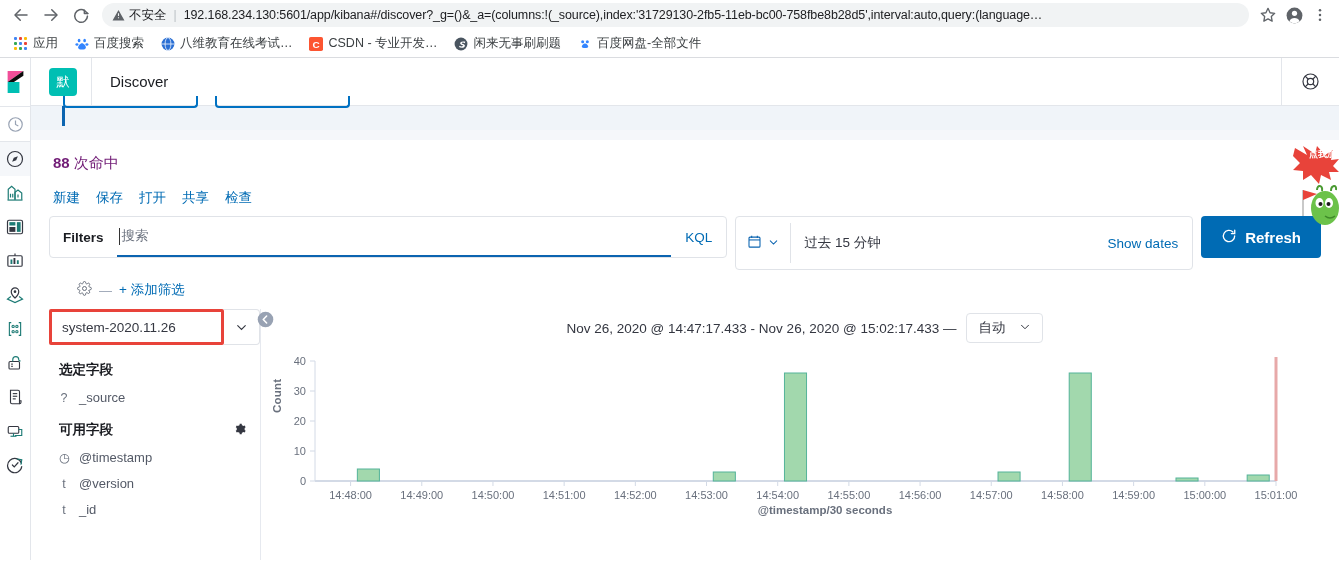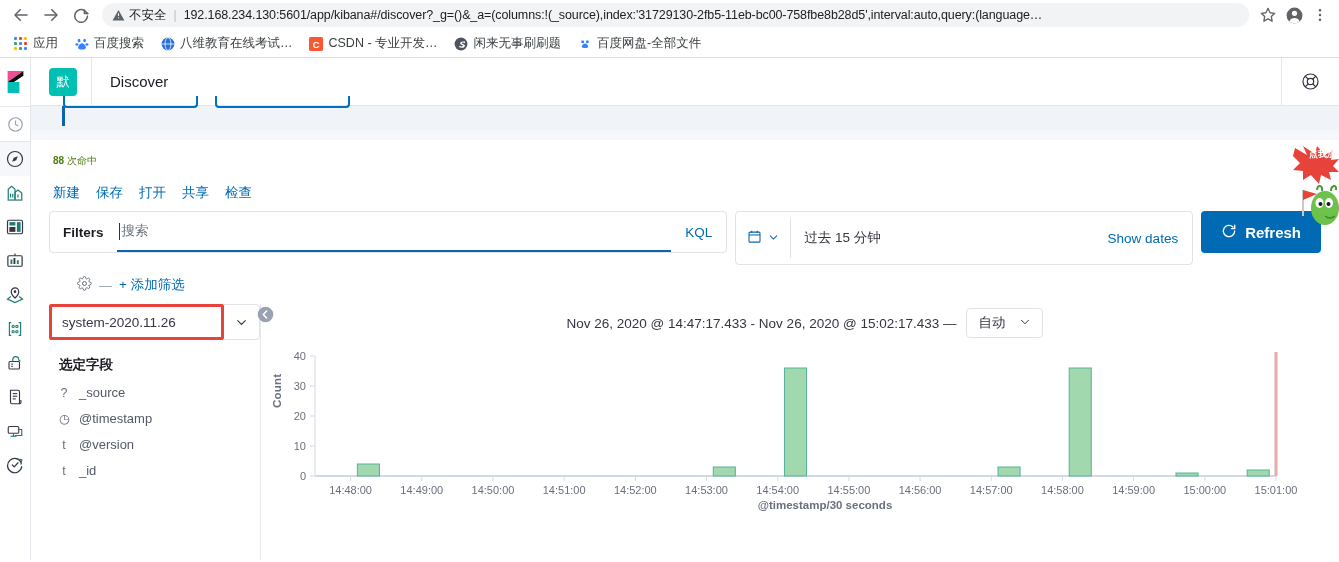--- a/index.html
+++ b/index.html
@@ -58,21 +58,21 @@
   .hdr-help { width:58px; height:48px; display:flex; align-items:center; justify-content:center;
               border-left:1px solid #e3e6eb; color:#343741; }
 
   
   .blue-strip { height:24px; background:#f0f4f9; position:relative; }
   .blue-strip .tabstub { position:absolute; top:-10px; height:12px; border:2px solid #0071c2;
                          border-top:none; border-radius:0 0 4px 4px; }
   .blue-strip .cursor { position:absolute; left:31px; top:0; width:3px; height:20px; background:#0b64b0; }
   .grey-strip { height:10px; background:#f5f7fa; }
 
-  .hits { padding:14px 0 0 22px; font-size:10px; color:#4d7c0f; }
+  .hits { padding:14px 0 0 22px; font-size:15px; color:#701a75; }
   .hits b { font-weight:700; }
 
   .kb-actions { display:flex; gap:16px; padding:16px 0 9px 22px; }
   .kb-actions a { color:#006bb4; font-size:13.5px; text-decoration:none; }
 
   .query-row { display:flex; align-items:stretch; gap:8px; padding:0 18px 0 18px; }
   .filters-box { flex:1 1 auto; display:flex; align-items:center; border:1px solid #e0e3e8;
                  border-radius:4px; background:#fff; height:42px; min-width:0; }
   .filters-lbl { font-weight:700; font-size:13.5px; padding:0 13px; color:#1a1c21; }
   .qinput { flex:1 1 auto; display:flex; align-items:center; border-bottom:2px solid #0b64b0;
@@ -465,20 +465,28 @@
         </div>
 
         <div class="side-h">
           <span>选定字段</span>
         </div>
         <div class="fld">
           <span class="ft">?</span>
           <span class="fn">_source</span>
         </div>
 
+        <div class="side-h">
+          <span>可用字段</span>
+          <span>
+            <svg width="12" height="12" viewBox="0 0 24 24" fill="#343741">
+                <path d="M12 8a4 4 0 1 0 0 8 4 4 0 0 0 0-8zm9.4 4c0-.6-.06-1.2-.17-1.8l2.1-1.6-2-3.5-2.5 1a9.3 9.3 0 0 0-3.1-1.8L15.4 1.5h-4l-.3 2.8a9.3 9.3 0 0 0-3.1 1.8l-2.5-1-2 3.5 2.1 1.6a9.6 9.6 0 0 0 0 3.6l-2.1 1.6 2 3.5 2.5-1a9.3 9.3 0 0 0 3.1 1.8l.3 2.8h4l.3-2.8a9.3 9.3 0 0 0 3.1-1.8l2.5 1 2-3.5-2.1-1.6c.11-.6.17-1.2.17-1.8z"></path>
+              </svg>
+          </span>
+        </div>
         <div class="fld">
           <span class="ft">◷</span>
           <span class="fn">@timestamp</span>
         </div>
         <div class="fld">
           <span class="ft">t</span>
           <span class="fn">@version</span>
         </div>
         <div class="fld">
           <span class="ft">t</span>

